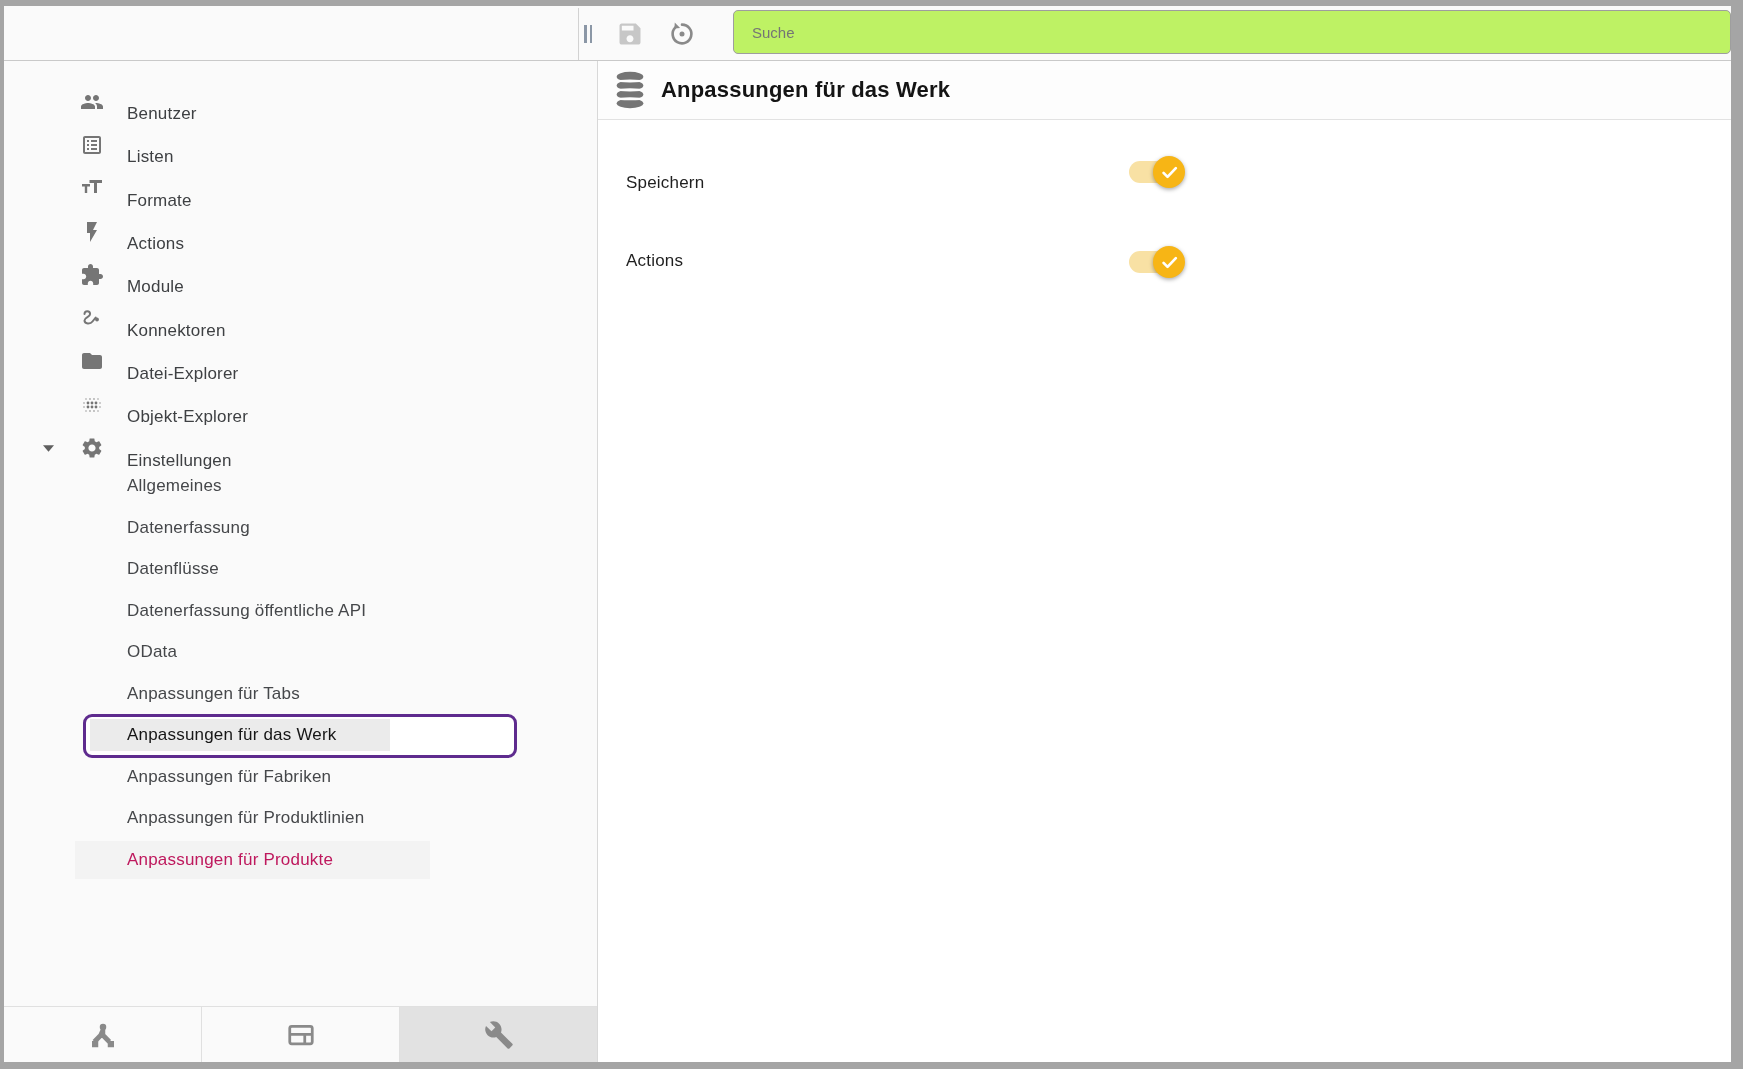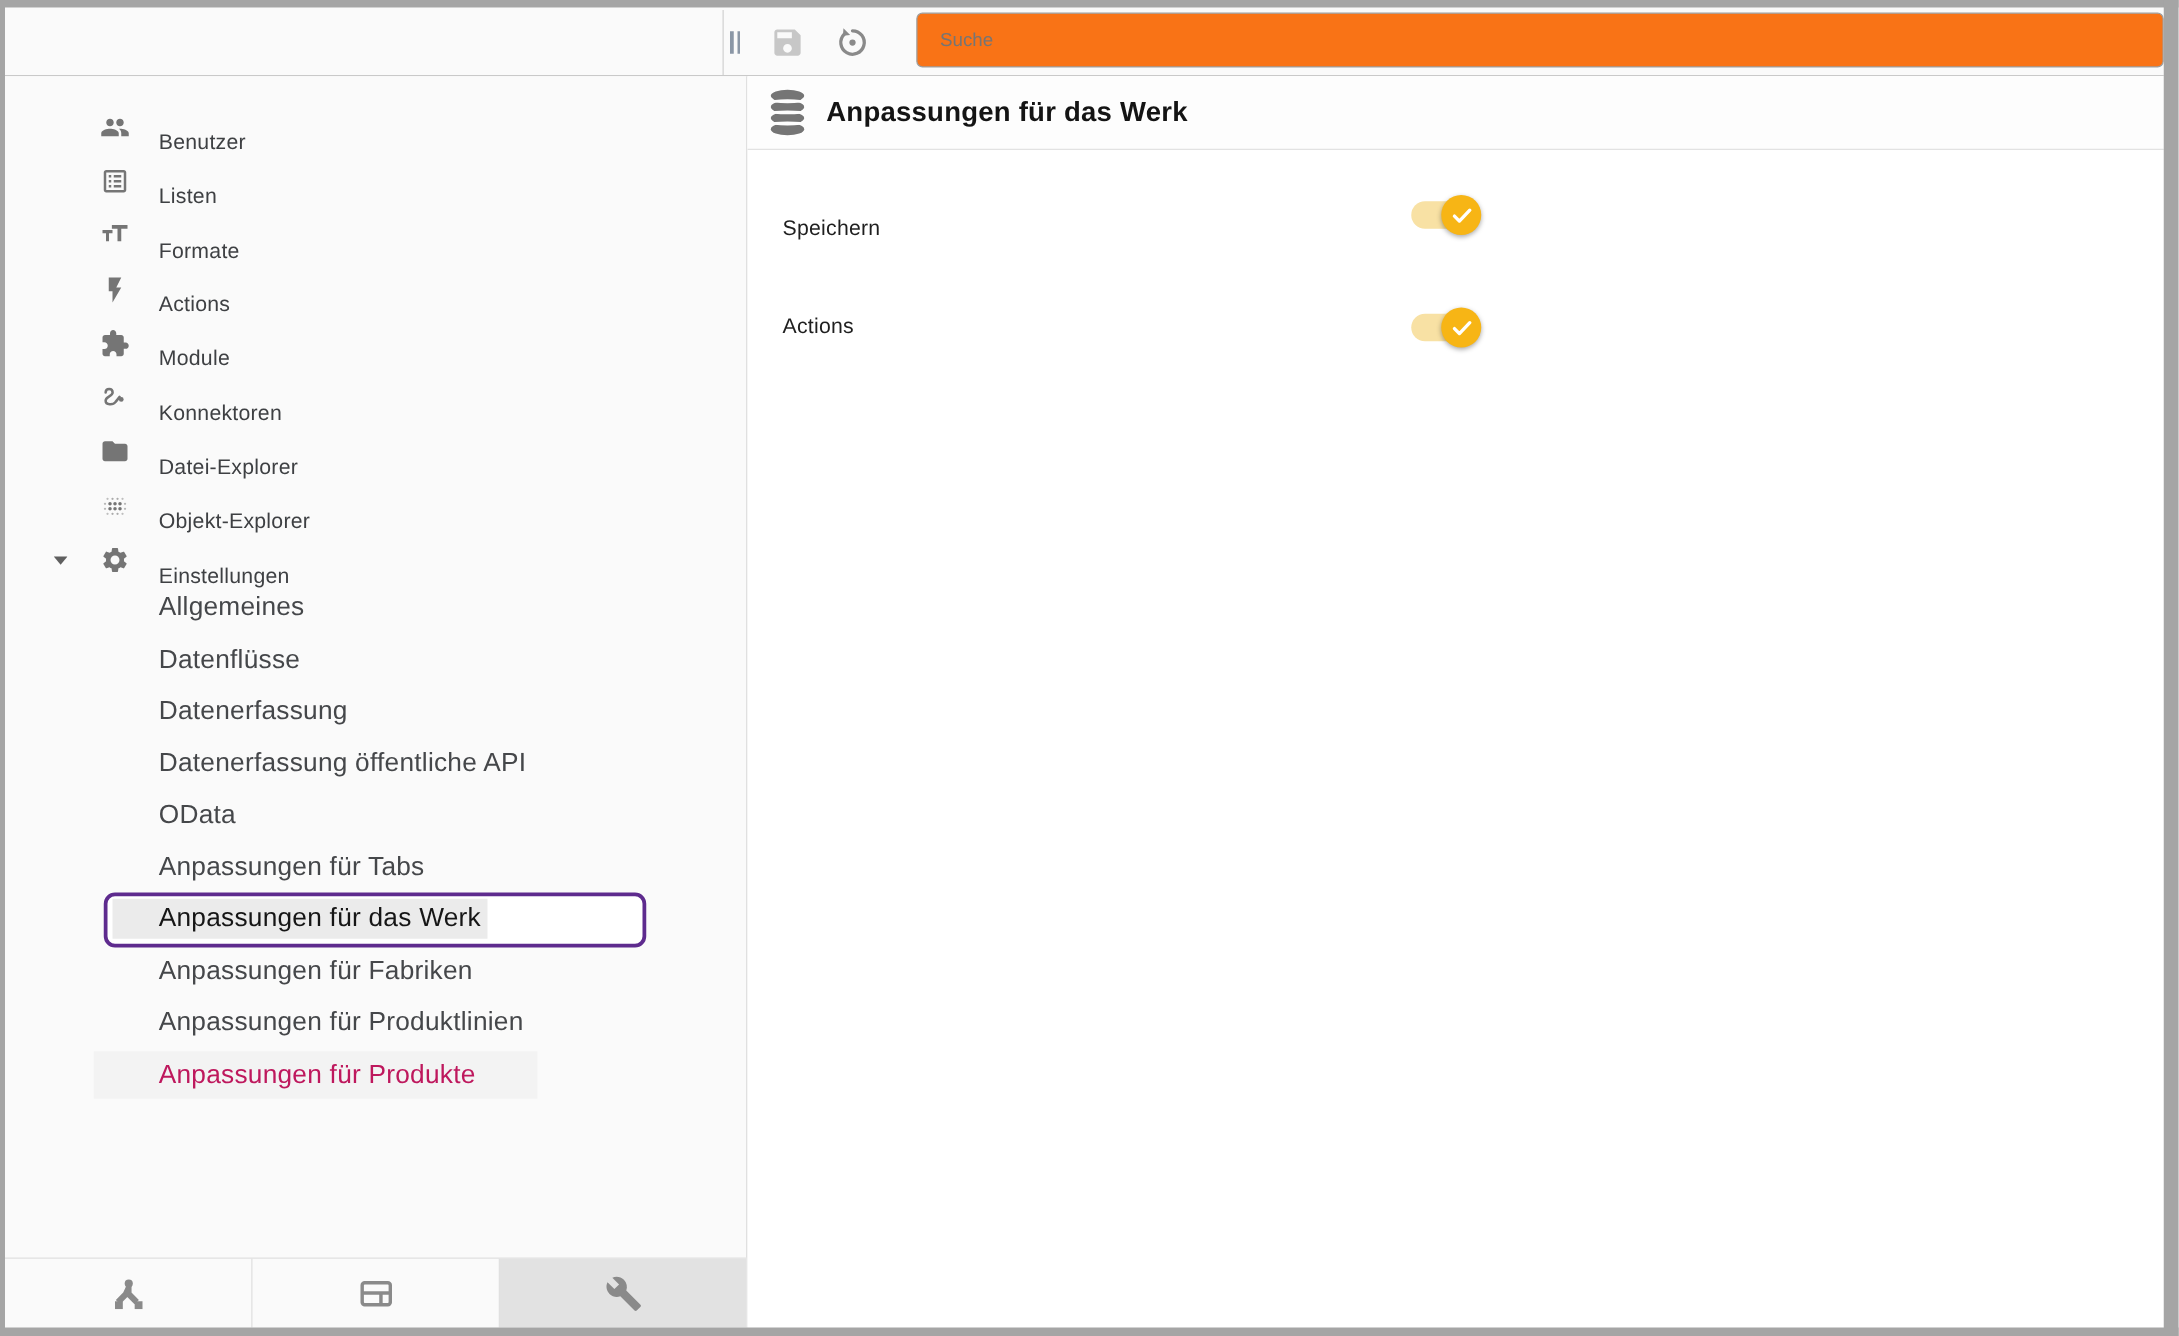--- a/index.html
+++ b/index.html
@@ -21,38 +21,38 @@
     background:#fafafa;border-bottom:1px solid #c9c9c9;box-sizing:border-box;
   }
   .topbar-vline{position:absolute;left:574px;top:2px;bottom:0;width:1px;background:#d2d2d2;}
   .drag-handle{position:absolute;left:580px;top:19px;width:12px;height:18px;display:flex;gap:3px;cursor:col-resize;}
   .drag-handle span{width:2.5px;height:100%;background:#8b97a6;}
   .tb-btn{position:absolute;top:13px;width:30px;height:30px;display:flex;align-items:center;justify-content:center;background:none;border:none;padding:0;cursor:pointer;}
   .tb-btn.save{left:611px;}
   .tb-btn.history{left:663px;}
   .search{
     position:absolute;left:729px;right:0;top:4px;height:44px;box-sizing:border-box;
-    border:1.5px solid #9e9e9e;border-radius:5px;background:#f97316;
+    border:1.5px solid #9e9e9e;border-radius:5px;background:#bef264;
     padding:0 18px;font-size:15px;color:#4a4a4a;outline:none;font-family:"Liberation Sans",sans-serif;
   }
   .search::placeholder{color:#757575;opacity:1;}
 
   
   .sidebar{
     position:absolute;left:4px;top:61px;width:593px;height:1001px;
     background:#fafafa;border-right:1px solid #d8d8d8;box-sizing:content-box;
   }
   .nav{padding-top:19px;}
   .nav-item{height:43.3px;position:relative;display:flex;align-items:center;cursor:pointer;}
   .nav-item .icon{position:absolute;left:76px;top:50%;transform:translateY(-50%);width:24px;height:24px;display:flex;align-items:center;justify-content:center;}
   .nav-item .expander{position:absolute;left:32px;top:50%;transform:translateY(-50%);width:24px;height:24px;display:flex;align-items:center;justify-content:center;}
   .nav-item .lbl{margin-left:123px;font-size:17px;color:#3e4043;letter-spacing:.2px;white-space:nowrap;margin-top:25px;}
   .sub-list{margin-top:-4px;}
   .sub-item{height:41.5px;position:relative;display:flex;align-items:center;cursor:pointer;}
-  .sub-item .lbl{margin-left:123px;font-size:21px;color:#45474a;letter-spacing:.2px;white-space:nowrap;position:relative;z-index:3;}
+  .sub-item .lbl{margin-left:123px;font-size:17px;color:#45474a;letter-spacing:.2px;white-space:nowrap;position:relative;z-index:3;}
   .sub-item.selected .lbl{color:#161616;}
   .sel-outline{
     position:absolute;left:79px;top:-1px;bottom:-2px;width:434px;box-sizing:border-box;
     border:3px solid #5e2b8e;border-radius:9px;z-index:1;background:#fff;
   }
   .sel-chip{position:absolute;left:86px;top:4px;bottom:5px;width:300px;background:#ebebeb;z-index:2;}
   .muted-chip{position:absolute;left:71px;top:2px;bottom:2px;width:355px;background:#f3f3f3;z-index:1;}
   .sub-item.muted .lbl{color:#be185d;}
 
   
@@ -222,24 +222,24 @@
           </svg>
       </span>
       <span class="lbl">Einstellungen</span>
     </div>
 
     <div class="sub-list">
       <div class="sub-item">
         <span class="lbl">Allgemeines</span>
       </div>
       <div class="sub-item">
+        <span class="lbl">Datenerfassung</span>
+      </div>
+      <div class="sub-item">
         <span class="lbl">Datenflüsse</span>
-      </div>
-      <div class="sub-item">
-        <span class="lbl">Datenerfassung</span>
       </div>
       <div class="sub-item">
         <span class="lbl">Datenerfassung öffentliche API</span>
       </div>
       <div class="sub-item">
         <span class="lbl">OData</span>
       </div>
       <div class="sub-item">
         <span class="lbl">Anpassungen für Tabs</span>
       </div>

